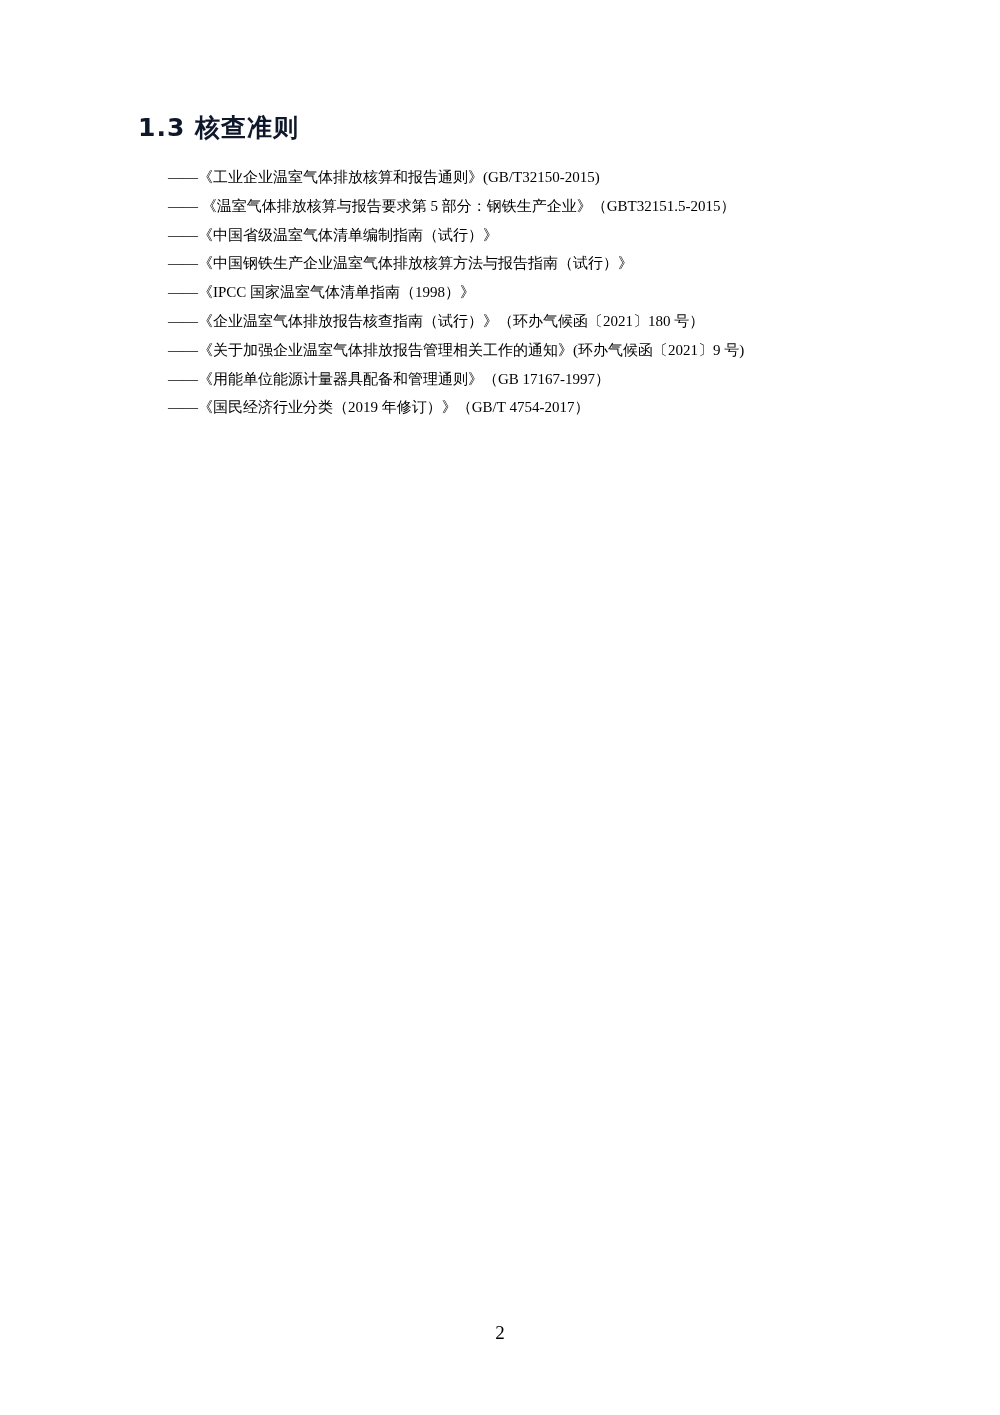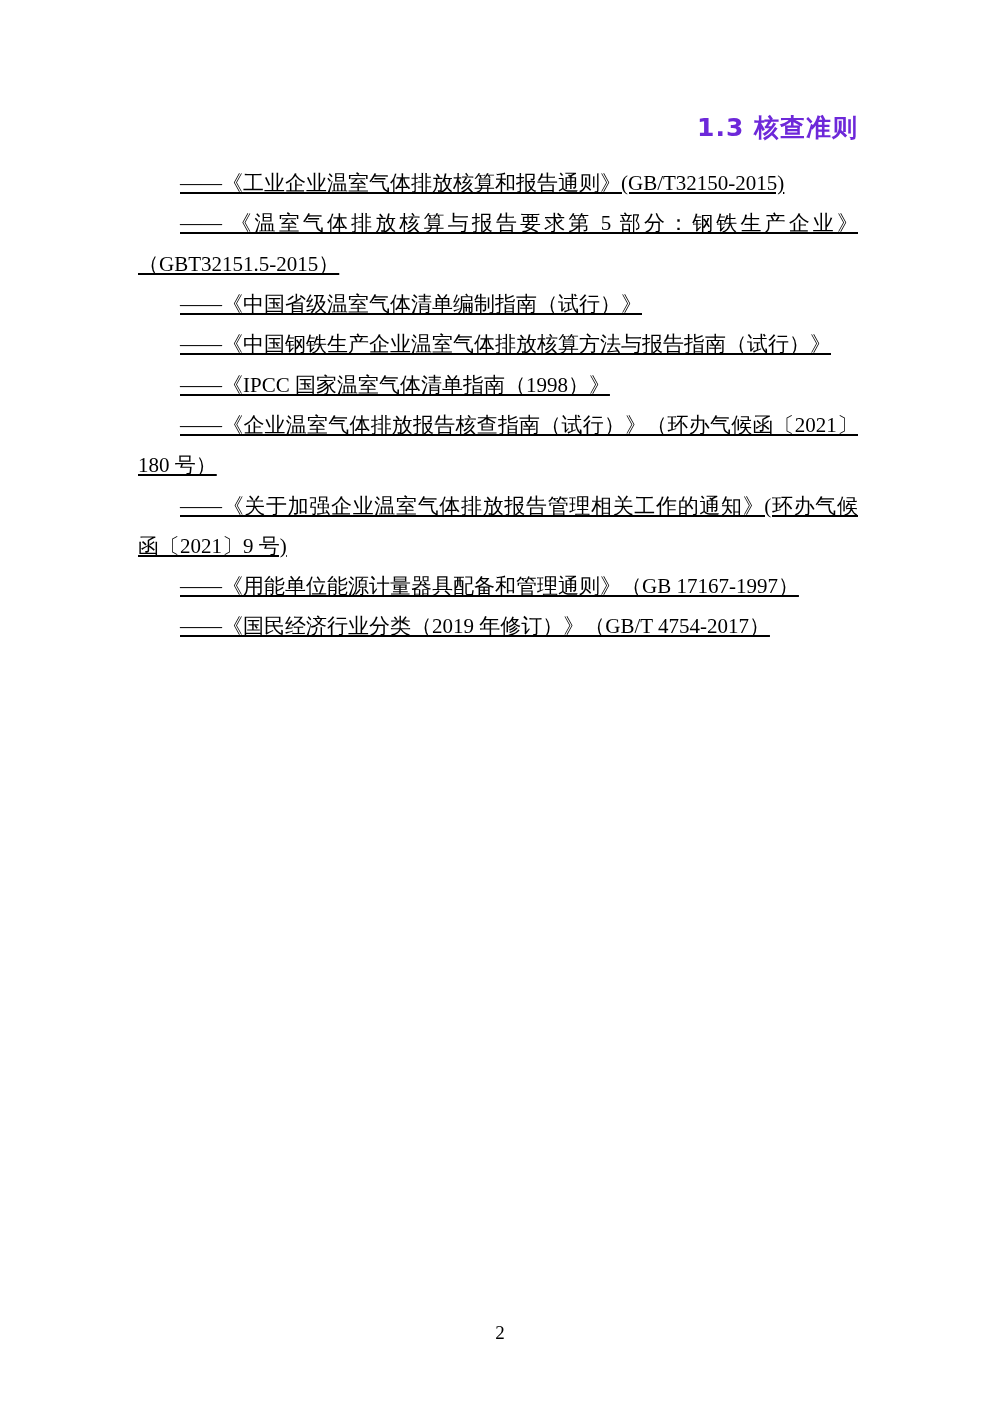--- a/index.html
+++ b/index.html
@@ -23,34 +23,32 @@
     position: absolute;
     left: 138px;
     top: 110px;
     width: 720px;
   }
   .heading {
     font-family: "DejaVu Sans", "Liberation Sans", sans-serif;
     font-size: 25px;
     font-weight: bold;
     letter-spacing: 1px;
-    color: #6d28d9;
+    color: #0f172a;
     margin: 0 0 18px 0;
     line-height: 1.4;
-    text-align: right;
   }
   .para {
-    font-size: 21px;
+    font-size: 15px;
     line-height: 1.92;
     color: #000;
     text-align: justify;
     text-justify: inter-ideograph;
     margin: 0;
     text-indent: 2em;
-    text-decoration: underline;
   }
   .pagenum {
     position: absolute;
     left: 0;
     right: 0;
     top: 1322px;
     text-align: center;
     font-size: 19px;
     color: #000;
     font-family: "Liberation Serif", "DejaVu Serif", serif;

